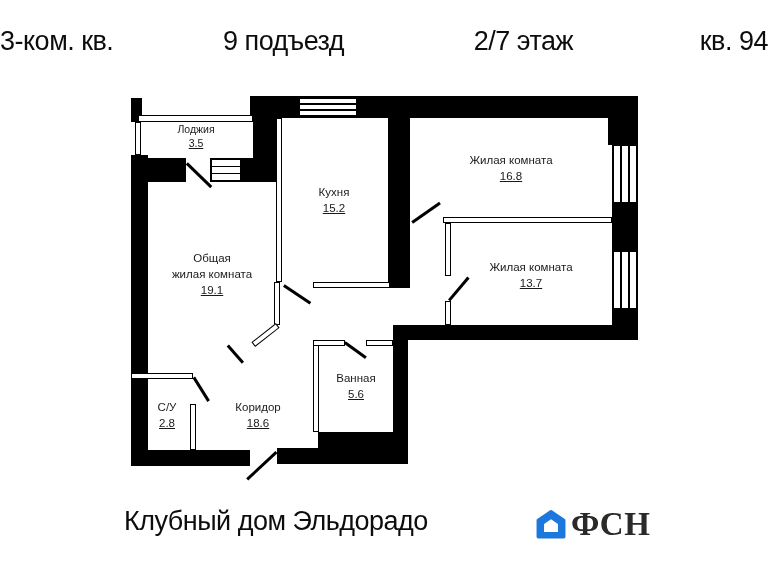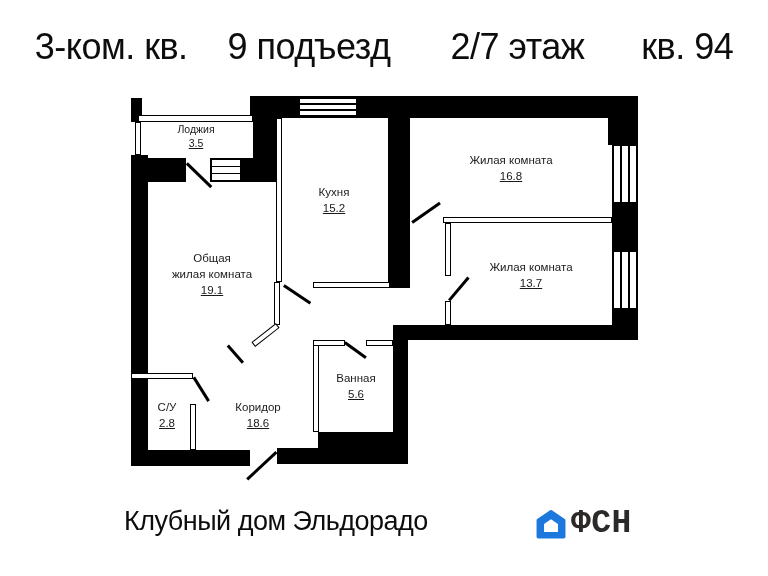--- a/index.html
+++ b/index.html
@@ -1,19 +1,19 @@
 <!DOCTYPE html>
 <html style="--wall: #000000; --logo-blue: #1c78dc; --logo-dark: #2b2a29;"><head>
 <meta charset="utf-8">
 <style>
   html,body{margin:0;padding:0;background:#fff;}
   .page{position:relative;width:768px;height:576px;background:#fff;overflow:hidden;
         font-family:"Liberation Sans",sans-serif;color:#111;}
-  .title{position:absolute;top:26px;left:0;right:0;display:flex;justify-content:center;
-         align-items:baseline;font-size:36px;font-weight:500;letter-spacing:-0.5px;color:#0d0d0d;gap:24px;}
+  .title{position:absolute;top:26px;left:0;right:0;display:flex;justify-content:space-between;
+         align-items:baseline;font-size:27px;font-weight:500;letter-spacing:-0.5px;color:#0d0d0d;gap:24px;}
   .title span{white-space:pre;}
   .t2{margin-left:16px;} .t3{margin-left:36px;} .t4{margin-left:33px;}
 
   .plan{position:absolute;left:0;top:0;width:624px;height:576px;}
   .wall{position:absolute;background:var(--wall,#000);}
   .twall{position:absolute;background:#fff;border:1.5px solid var(--wall,#000);box-sizing:border-box;}
   .door{position:absolute;height:2.5px;background:var(--wall,#000);transform-origin:0 50%;}
   .win{position:absolute;background:#fff;border:2px solid var(--wall,#000);box-sizing:border-box;display:flex;}
   .winh{flex-direction:column;justify-content:space-evenly;}
   .winh i{display:block;height:1.5px;width:100%;background:var(--wall,#000);}
@@ -21,21 +21,21 @@
   .winv i{display:block;width:1.5px;height:100%;background:var(--wall,#000);}
 
   .room-label{position:absolute;text-align:center;font-size:11.5px;line-height:16px;
               color:#1a1a1a;letter-spacing:0;}
   .room-label .rarea{text-decoration:underline;}
   .room-label.small{font-size:10.5px;line-height:14px;}
 
   .building{position:absolute;left:124px;top:506px;font-size:27px;font-weight:500;
             letter-spacing:-0.5px;color:#0d0d0d;}
   .logo{position:absolute;left:536px;top:507px;display:flex;align-items:center;gap:5px;}
-  .logo-text{font-family:Liberation Mono, monospace;font-size:33px;font-weight:bold;
+  .logo-text{font-family:Liberation Serif, serif;font-size:33px;font-weight:bold;
              color:var(--logo-dark,#2b2a29);letter-spacing:0.5px;line-height:34px;}
 </style>
 </head>
 <body>
 
 <div class="page">
 
   <div class="title">
     <span class="t1">3-ком. кв.</span>
     <span class="t2">9 подъезд</span>

